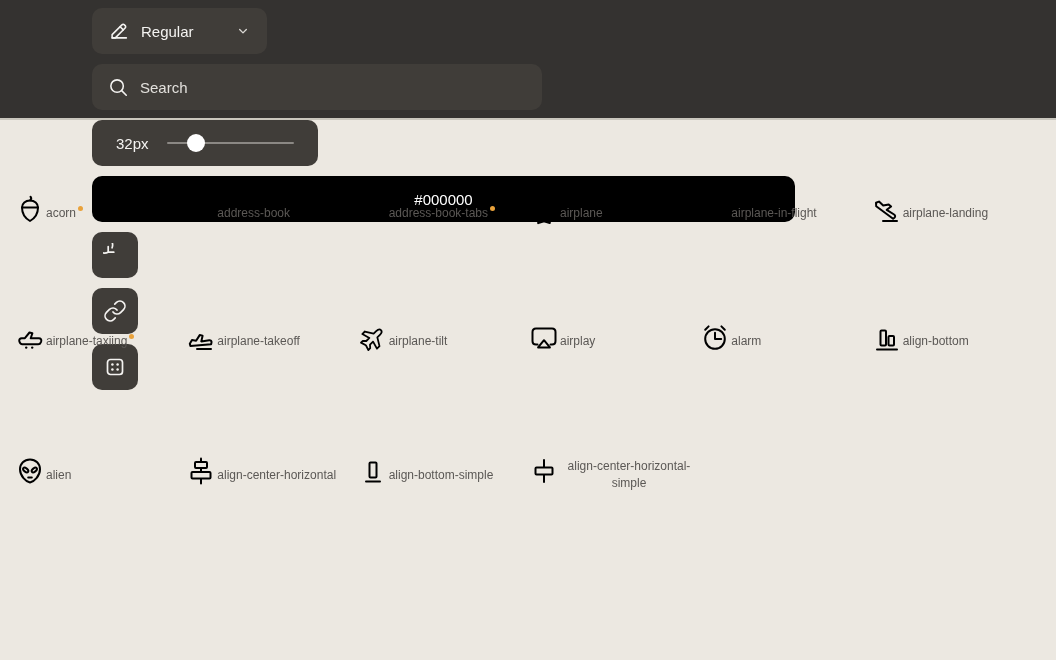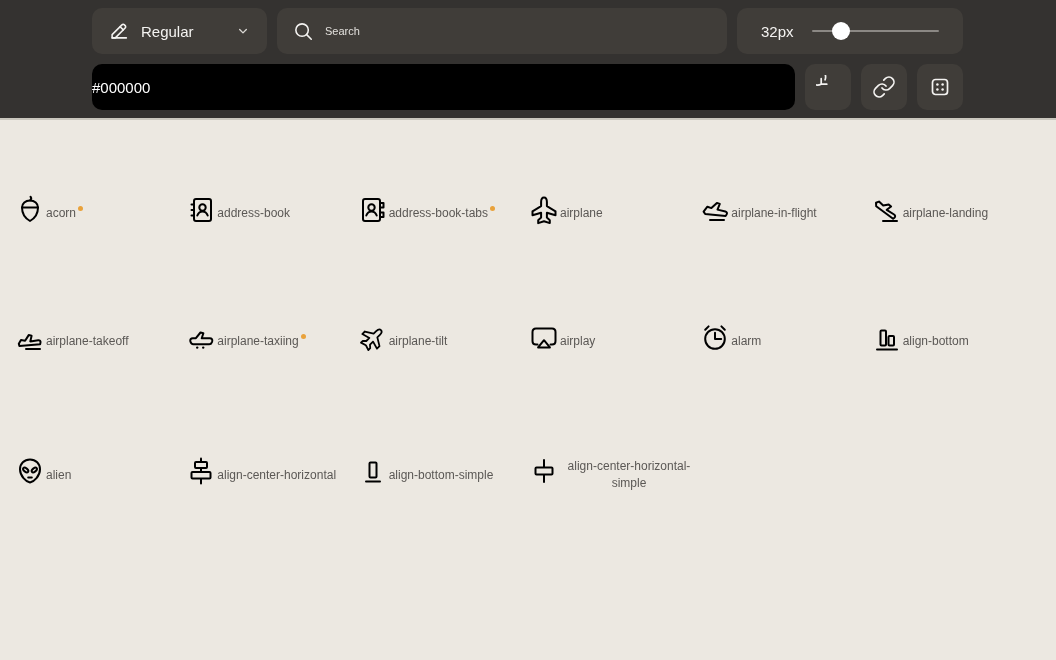--- a/index.html
+++ b/index.html
@@ -1,39 +1,39 @@
 <!DOCTYPE html>
 <html><head>
 <meta charset="utf-8">
 <style>
   * { margin:0; padding:0; box-sizing:border-box; }
   html,body { width:1056px; height:660px; overflow:hidden; }
   body { background:#ECE8E1; font-family:"Liberation Sans", sans-serif; }
 
   .header { height:120px; background:#343230; border-bottom:2px solid #C9C6BD; }
-  .hrow { display:flex; gap:10px; padding-left:92px; }
+  .hrow { display:flex; gap:10px; padding-left:92px;flex-direction:column; }
   .hrow1 { padding-top:8px; }
   .hrow2 { padding-top:10px; }
 
   .panel { background:#403D39; border-radius:10px; height:46px; display:flex; align-items:center; }
 
   .weight { width:175px; padding:0 16px; gap:11px; cursor:pointer; }
   .weight .wlabel { color:#F4F3F1; font-size:15px; }
   .weight .caret { margin-left:auto; display:flex; }
 
   .searchbox { width:450px; padding:0 15px; gap:11px; }
-  .searchbox input { flex:1; background:transparent; border:none; outline:none; color:#F4F3F1; font-size:11px; font-family:"Liberation Sans", sans-serif; }
+  .searchbox input { flex:1; background:transparent; border:none; outline:none; color:#F4F3F1; font-size:15px; font-family:"Liberation Sans", sans-serif; }
   .searchbox input::placeholder { color:#E2E0DC; opacity:1; }
 
   .sizebox { width:226px; padding:0 24px; }
   .sizebox .slabel { color:#F4F3F1; font-size:15px; white-space:nowrap;text-align:right; }
   .track { flex:1; height:2px; background:#8B8884; border-radius:1px; margin-left:18px; position:relative; cursor:pointer; }
   .thumb { position:absolute; top:50%; width:18px; height:18px; border-radius:50%; background:#FFFFFF; transform:translate(-50%,-50%); cursor:grab; }
 
-  .colorpill { width:703px; height:46px; background:#000000; border:none; border-radius:10px; color:#FFFFFF; font-size:15px; text-align:left; font-family:"Liberation Sans", sans-serif; outline:none; }
+  .colorpill { width:703px; height:46px; background:#000000; border:none; border-radius:10px; color:#FFFFFF; font-size:15px; text-align:center; font-family:"Liberation Sans", sans-serif; outline:none; }
 
   .iconbtn { width:46px; height:46px; background:#403D39; border:none; border-radius:10px; display:flex; align-items:center; justify-content:center; cursor:pointer; }
 
   .grid { display:grid; grid-template-columns:repeat(6,1fr); padding:74px 14px 0; row-gap:96px; }
   .cell { display:flex; flex-direction:row; align-items:center; cursor:pointer; }
   .cellicon { width:32px; height:32px; }
   .cellicon svg { display:block; }
   .celllabel { margin-top:8px; font-size:12px; color:#5B5855; text-align:center; max-width:138px; line-height:1.45; }
   .dot { display:inline-block; width:5px; height:5px; border-radius:50%; background:#E9A23B; margin-left:2px; vertical-align:6px; }
 </style>
@@ -164,35 +164,35 @@
         <svg width="32" height="32" viewBox="0 0 32 32" fill="none" stroke="#000" stroke-width="2" stroke-linecap="round" stroke-linejoin="round">
           <path d="M5 8.8 8 7.6 12.2 11.5 17.7 10.4 20.1 12.5 15.7 15.8 23.1 20.5c1.3.9 1.4 2.3.3 3.3l-1.3 1L5.2 12.2Z"></path>
           <path d="M12 27h14"></path>
         </svg>
       </span>
     <div class="celllabel"><span>airplane-landing</span></div>
   </div>
     <div class="cell">
     <span class="cellicon">
         <svg width="32" height="32" viewBox="0 0 32 32" fill="none" stroke="#000" stroke-width="2" stroke-linecap="round" stroke-linejoin="round">
-          <path d="M4.8 21.8 7 17.9 11.1 18.7 14.7 13.1 17.6 13.7 16.3 19.4 24.2 18.2c1.5-.2 2.6.9 2.3 2.4l-.4 1.6L5.4 24Z"></path>
-          <path d="M12 27h14"></path>
-        </svg>
-      </span>
-    <div class="celllabel"><span>airplane-takeoff</span></div>
-  </div>
-    <div class="cell">
-    <span class="cellicon">
-        <svg width="32" height="32" viewBox="0 0 32 32" fill="none" stroke="#000" stroke-width="2" stroke-linecap="round" stroke-linejoin="round">
           <path d="M5.4 19.6c-.6-1.9.5-3.4 2.4-3.4h3.1l4.6-5.7 2.9.7-1.7 5h8.2c1.8 0 2.8 1.3 2.3 3l-.4 1.2c-.4 1.2-1.4 1.9-2.7 1.9H8.3c-1.4 0-2.4-.9-2.9-2.7Z"></path>
           <circle cx="12.2" cy="25.6" r="1.2" fill="#000" stroke="none"></circle>
           <circle cx="18.2" cy="25.6" r="1.2" fill="#000" stroke="none"></circle>
         </svg>
       </span>
     <div class="celllabel"><span>airplane-taxiing</span><span class="dot"></span></div>
+  </div>
+    <div class="cell">
+    <span class="cellicon">
+        <svg width="32" height="32" viewBox="0 0 32 32" fill="none" stroke="#000" stroke-width="2" stroke-linecap="round" stroke-linejoin="round">
+          <path d="M4.8 21.8 7 17.9 11.1 18.7 14.7 13.1 17.6 13.7 16.3 19.4 24.2 18.2c1.5-.2 2.6.9 2.3 2.4l-.4 1.6L5.4 24Z"></path>
+          <path d="M12 27h14"></path>
+        </svg>
+      </span>
+    <div class="celllabel"><span>airplane-takeoff</span></div>
   </div>
     <div class="cell">
     <span class="cellicon">
         <svg width="32" height="32" viewBox="0 0 32 32" fill="none" stroke="#000" stroke-width="2" stroke-linecap="round" stroke-linejoin="round">
           <g transform="translate(16 16) rotate(45) scale(0.9) translate(-16 -16)">
             <path d="M16 3.5c1.9 0 2.9 2.1 2.9 4.6v4l8.6 5.2v4l-8.6-2.5v4.8l2.9 2.6v2.9L16 27.3l-5.8 1.8v-2.9l2.9-2.6v-4.8l-8.6 2.5v-4l8.6-5.2v-4c0-2.5 1-4.6 2.9-4.6Z"></path>
           </g>
         </svg>
       </span>
     <div class="celllabel"><span>airplane-tilt</span></div>

